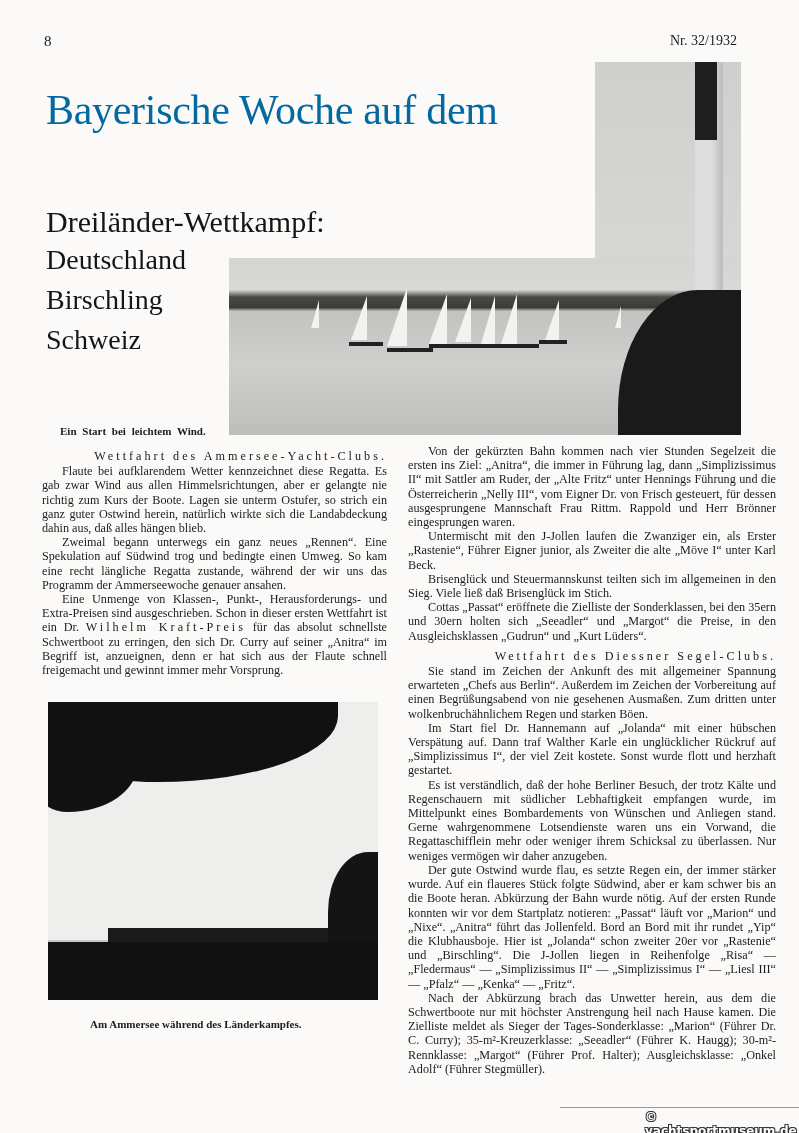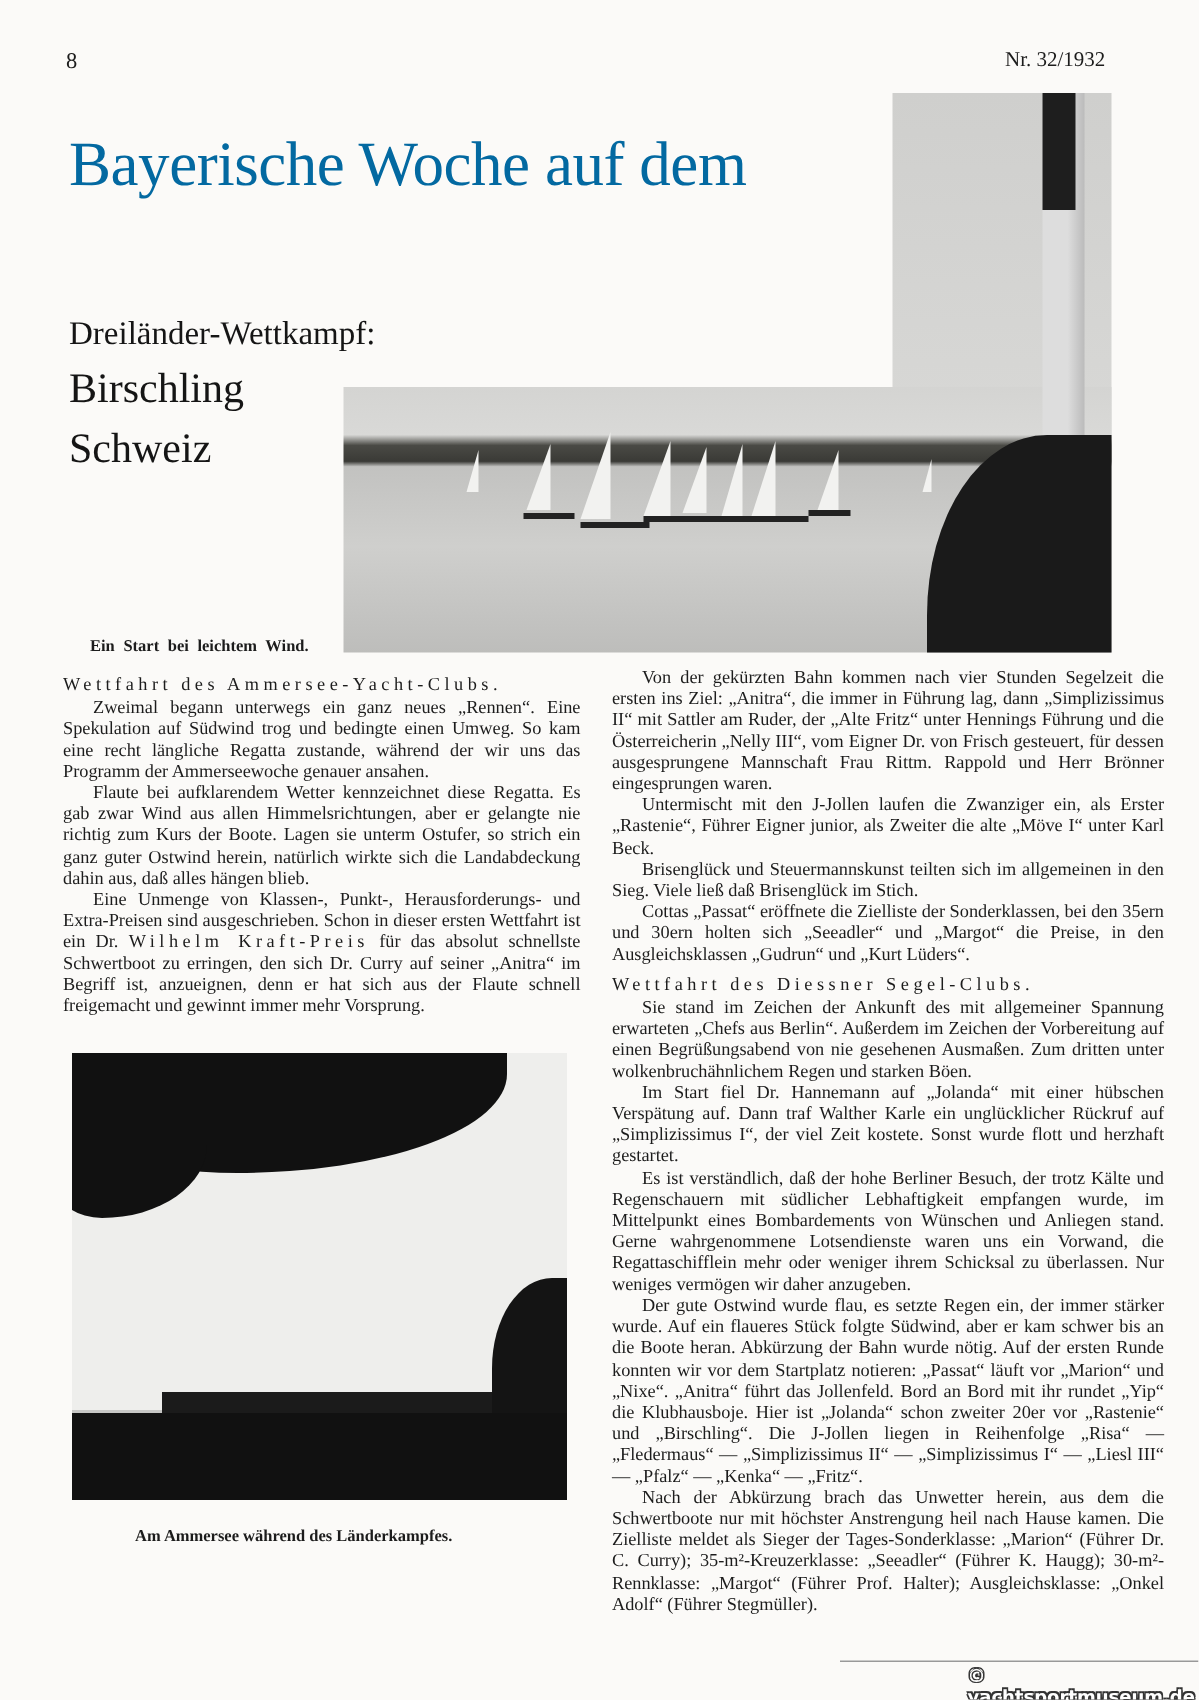--- a/index.html
+++ b/index.html
@@ -2,35 +2,35 @@
 <html><head>
 <meta charset="utf-8">
 <style>
   html, body { margin:0; padding:0; }
   body { width:799px; height:1133px; background:#fbfaf8; position:relative; overflow:hidden;
          font-family:"Liberation Serif", "DejaVu Serif", serif; color:#1c1c1c; }
   .abs { position:absolute; }
   #page-num { left:44px; top:33px; font-size:15px; }
   #issue { left:670px; top:33px; font-size:14px; }
   #title { left:46px; top:88px; font-size:42px; line-height:44px; width:540px; color:#0369a1; letter-spacing:-0.3px; }
-  #subtitle { left:46px; top:205px; font-size:22px; line-height:34px; color:#151515; }
+  #subtitle { left:46px; top:205px; font-size:30px; line-height:34px; color:#151515; }
   #countries { left:46px; top:240px; font-size:28px; line-height:40px; color:#151515; }
   #countries div { height:40px; }
   
   #photo1-top { left:595px; top:62px; width:146px; height:230px; background:linear-gradient(180deg,#cfcfcd 0%,#d8d8d6 100%); }
   #photo1-main { left:229px; top:258px; width:512px; height:177px; background:linear-gradient(180deg,#d4d4d2 0%,#d9d9d7 18%,#4a4a45 22%,#3a3a36 28%,#c2c2c0 30%,#cfcfcd 60%,#bdbdbb 100%); overflow:hidden; }
   #mast { left:695px; top:62px; width:28px; height:230px; background:linear-gradient(90deg,#ddd 0,#ddd 60%,#bbb 100%); }
   #mast-top { left:695px; top:62px; width:22px; height:78px; background:#1e1e1e; }
   #hull { left:618px; top:290px; width:123px; height:145px; background:#1a1a1a; border-top-left-radius:80px 120px; }
   .sail { position:absolute; width:0; height:0; border-left:12px solid transparent; border-right:0 solid transparent; border-bottom:44px solid #f2f2f0; }
   .boat { position:absolute; height:4px; background:#222; }
   #caption1 { left:60px; top:425px; font-size:11px; font-weight:bold; word-spacing:3px; }
   .col { position:absolute; font-size:12.2px; line-height:14.2px; text-align:justify; }
   .col p { margin:0; text-indent:20px; }
-  .col .head { text-align:left; letter-spacing:3px; text-indent:0; margin-bottom:1px; }
+  .col .head { text-align:right; letter-spacing:3px; text-indent:0; margin-bottom:1px; }
   .spaced { letter-spacing:3px; }
   #col-left { left:42px; top:449px; width:345px; }
   #col-right { left:408px; top:444px; width:368px; }
   #col-right .head { margin-top:6px; }
   #photo2 { left:48px; top:702px; width:330px; height:298px; background:#eeeeec; overflow:hidden; }
   #photo2 .ground { position:absolute; left:0; bottom:0; width:100%; height:58px; background:#111; }
   #photo2 .treeline { position:absolute; left:60px; bottom:58px; width:270px; height:14px; background:#1b1b1b; }
   #photo2 .water { position:absolute; left:0; bottom:52px; width:260px; height:8px; background:#c7c7c5; }
   #photo2 .hill { position:absolute; right:0; bottom:58px; width:50px; height:90px; background:#141414; border-top-left-radius:40px 60px; }
   #photo2 .leaves { position:absolute; left:-10px; top:-30px; width:300px; height:110px; background:#111; border-radius:0 0 60% 40%; }
@@ -44,20 +44,21 @@
 <body>
 
 <div class="abs" id="page-num">8</div>
 <div class="abs" id="issue">Nr. 32/1932</div>
 
 <div class="abs" id="title">
   <div>Bayerische Woche auf dem</div>
 </div>
 <div class="abs" id="subtitle">Dreiländer-Wettkampf:</div>
 <div class="abs" id="countries">
+  <div>Deutschland</div>
   <div>Birschling</div>
   <div>Schweiz</div>
 </div>
 
 <div class="abs" id="photo1-top"></div>
 <div class="abs" id="photo1-main">
   <div class="sail" style="left:82px;top:42px;border-bottom-width:28px;border-left-width:8px;"></div>
   <div class="sail" style="left:122px;top:38px;border-left-width:16px;"></div>
   <div class="boat" style="left:120px;top:84px;width:34px;"></div>
   <div class="sail" style="left:158px;top:30px;border-left-width:20px;border-bottom-width:58px;"></div>
@@ -71,22 +72,22 @@
   <div class="boat" style="left:310px;top:82px;width:28px;"></div>
   <div class="sail" style="left:386px;top:48px;border-left-width:6px;border-bottom-width:22px;"></div>
 </div>
 <div class="abs" id="mast"></div>
 <div class="abs" id="mast-top"></div>
 <div class="abs" id="hull"></div>
 <div class="abs" id="caption1">Ein Start bei leichtem Wind.</div>
 
 <div class="col" id="col-left">
   <p class="head">Wettfahrt des Ammersee-Yacht-Clubs.</p>
+  <p>Flaute bei aufklarendem Wetter kennzeichnet diese Regatta. Es gab zwar Wind aus allen Himmelsrichtungen, aber er gelangte nie richtig zum Kurs der Boote. Lagen sie unterm Ostufer, so strich ein ganz guter Ostwind herein, natürlich wirkte sich die Landabdeckung dahin aus, daß alles hängen blieb.</p>
   <p>Zweimal begann unterwegs ein ganz neues „Rennen“. Eine Spekulation auf Südwind trog und bedingte einen Umweg. So kam eine recht längliche Regatta zustande, während der wir uns das Programm der Ammerseewoche genauer ansahen.</p>
-  <p>Flaute bei aufklarendem Wetter kennzeichnet diese Regatta. Es gab zwar Wind aus allen Himmelsrichtungen, aber er gelangte nie richtig zum Kurs der Boote. Lagen sie unterm Ostufer, so strich ein ganz guter Ostwind herein, natürlich wirkte sich die Landabdeckung dahin aus, daß alles hängen blieb.</p>
   <p><span>Eine Unmenge von Klassen-, Punkt-, Herausforderungs- und Extra-Preisen sind ausgeschrieben. Schon in dieser ersten Wettfahrt ist ein Dr. </span><span class="spaced">Wilhelm Kraft-Preis</span><span> für das absolut schnellste Schwertboot zu erringen, den sich Dr. Curry auf seiner „Anitra“ im Begriff ist, anzueignen, denn er hat sich aus der Flaute schnell freigemacht und gewinnt immer mehr Vorsprung.</span></p>
 </div>
 
 <div class="abs" id="photo2">
   <div class="leaves"></div>
   <div class="leaves2"></div>
   <div class="water"></div>
   <div class="treeline"></div>
   <div class="hill"></div>
   <div class="ground"></div>

